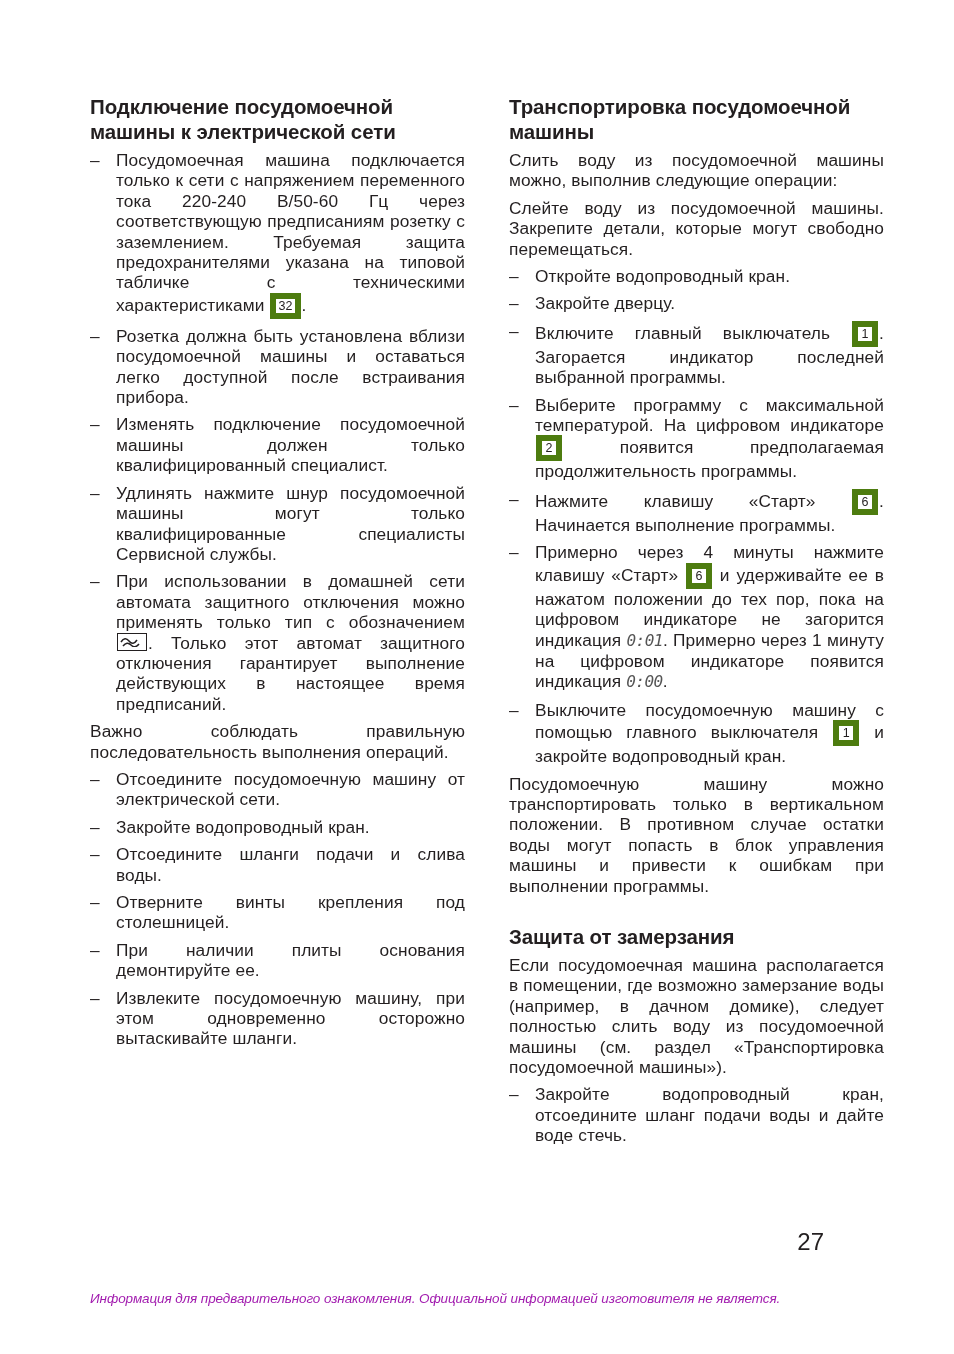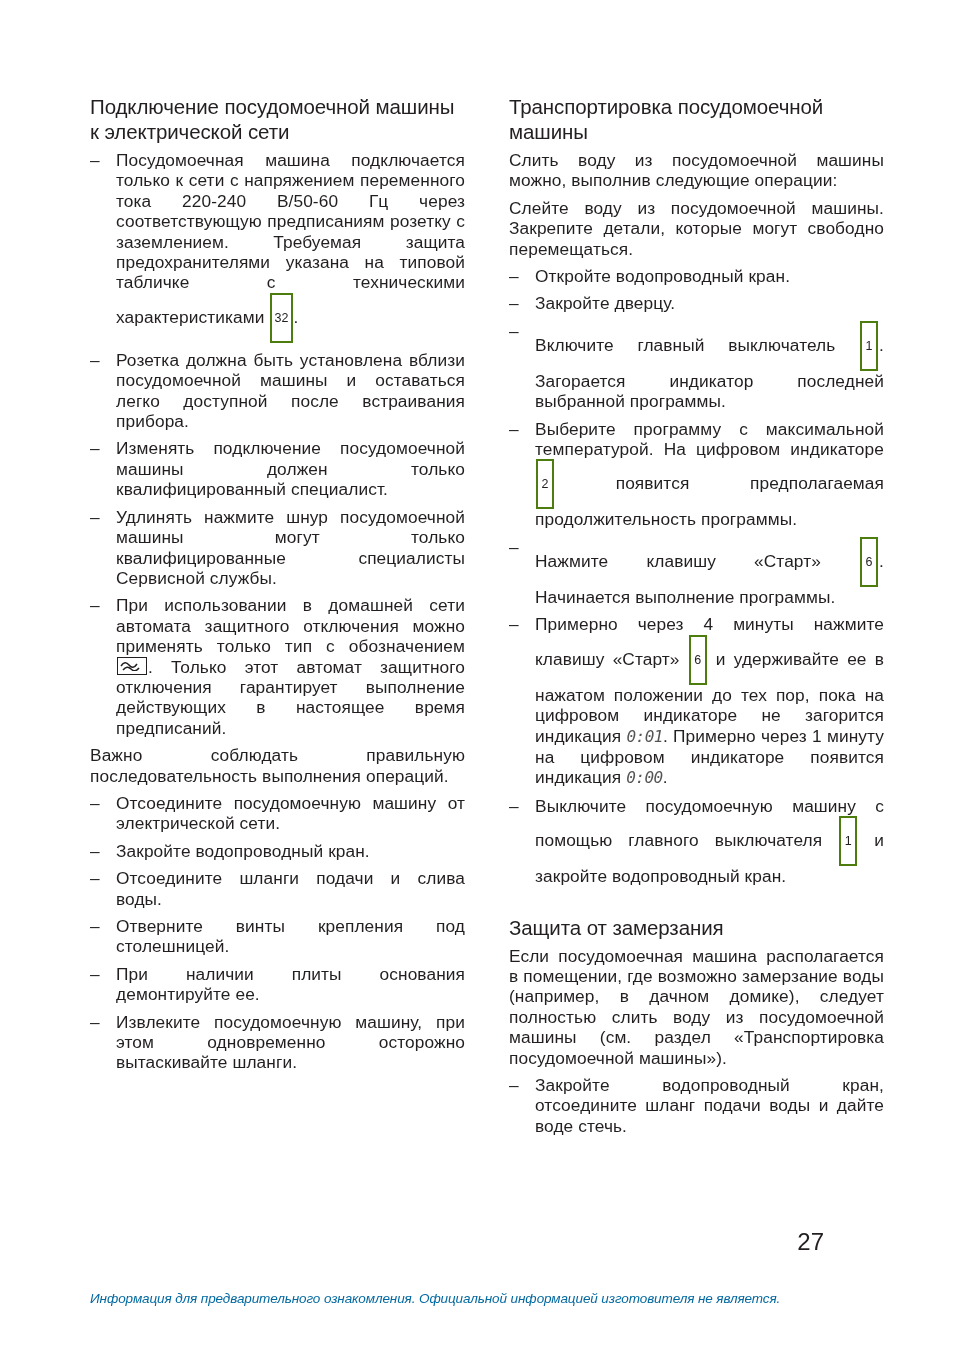--- a/index.html
+++ b/index.html
@@ -5,57 +5,57 @@
     html, body { margin: 0; padding: 0; background: #ffffff; }
     body {
       width: 954px; height: 1354px; position: relative; overflow: hidden;
       font-family: "Liberation Sans", sans-serif; color: #231f20;
     }
     .col { position: absolute; top: 94px; width: 375px; }
     .col-left { left: 90px; }
     .col-right { left: 489px; margin-left: 20px; }
     h2 {
       font-family: "Liberation Sans", sans-serif;
-      font-weight: normal; font-size: 20.5px; line-height: 25px;
+      font-weight: bold; font-size: 20.5px; line-height: 25px;
       margin: 0 0 6px 0; color: #231f20; letter-spacing: -0.1px;
     }
     h2.sp { margin-top: 28px; }
     p {
       margin: 0 0 7px 0; font-size: 17.3px; line-height: 20.4px;
       text-align: justify; letter-spacing: 0.1px;
     }
     ul { list-style: none; margin: 0; padding: 0; }
     li {
       position: relative; padding-left: 26px; margin: 0 0 7px 0;
       font-size: 17.3px; line-height: 20.4px; text-align: justify;
       letter-spacing: 0.1px;
     }
     li .dash { position: absolute; left: 0; top: 0; }
     .ref {
-      display: inline-block; border: 2px solid #4d7c0f; font-size: 12.5px;
-      line-height: 14px; padding: 16px 2px; min-width: 10px; text-align: center;
+      display: inline-block; border: 6px solid #4d7c0f; font-size: 12.5px;
+      line-height: 14px; padding: 0 2px; min-width: 10px; text-align: center;
       vertical-align: 1px; margin: 0 1px;
     }
     .rcd {
       display: inline-block; width: 28px; height: 16px;
       border: 1.5px solid #231f20; vertical-align: -2px; margin: 0 1px;
       position: relative;
     }
     .rcd svg { position: absolute; left: 2px; top: 1px; }
     .lcd {
       font-family: "DejaVu Sans Mono", monospace; font-style: italic;
       font-size: 16px; color: #555; letter-spacing: -0.5px;
     }
     .page-number {
       position: absolute; left: 780px; top: 1228px; width: 44px;
       text-align: right; font-size: 24px; color: #231f20;
     }
     .footer-note {
       position: absolute; left: 90px; top: 1291px; width: 780px;
-      font-size: 13.5px; font-style: italic; color: #0369a1;
+      font-size: 13.5px; font-style: italic; color: #a21caf;
       white-space: nowrap; letter-spacing: -0.1px;
     }
   </style>
 </head>
 <body>
 
 <div class="col col-left">
   <h2>Подключение посудомоечной машины к электрической сети</h2>
   <ul>
     <li><span class="dash">–</span><span>Посудомоечная машина подключается только к сети с напряжением переменного тока 220-240 В/50-60 Гц через соответствующую предписаниям розетку с заземлением. Требуемая защита предохранителями указана на типовой табличке с техническими характеристиками</span> <span class="ref">32</span><span>.</span></li>
@@ -85,20 +85,21 @@
   <p>Слейте воду из посудомоечной машины. Закрепите детали, которые могут свободно перемещаться.</p>
   <ul>
     <li><span class="dash">–</span><span>Откройте водопроводный кран.</span></li>
     <li><span class="dash">–</span><span>Закройте дверцу.</span></li>
     <li><span class="dash">–</span><span>Включите главный выключатель</span> <span class="ref">1</span><span>. Загорается индикатор последней выбранной программы.</span></li>
     <li><span class="dash">–</span><span>Выберите программу с максимальной температурой. На цифровом индикаторе</span> <span class="ref">2</span> <span>появится предполагаемая продолжительность программы.</span></li>
     <li><span class="dash">–</span><span>Нажмите клавишу «Старт»</span> <span class="ref">6</span><span>. Начинается выполнение программы.</span></li>
     <li><span class="dash">–</span><span>Примерно через 4 минуты нажмите клавишу «Старт»</span> <span class="ref">6</span> <span>и удерживайте ее в нажатом положении до тех пор, пока на цифровом индикаторе не загорится индикация</span> <span class="lcd">0:01</span><span>. Примерно через 1 минуту на цифровом индикаторе появится индикация</span> <span class="lcd">0:00</span><span>.</span></li>
     <li><span class="dash">–</span><span>Выключите посудомоечную машину с помощью главного выключателя</span> <span class="ref">1</span> <span>и закройте водопроводный кран.</span></li>
   </ul>
+  <p>Посудомоечную машину можно транспортировать только в вертикальном положении. В противном случае остатки воды могут попасть в блок управления машины и привести к ошибкам при выполнении программы.</p>
 
   <h2 class="sp">Защита от замерзания</h2>
   <p>Если посудомоечная машина располагается в помещении, где возможно замерзание воды (например, в дачном домике), следует полностью слить воду из посудомоечной машины (см. раздел «Транспортировка посудомоечной машины»).</p>
   <ul>
     <li><span class="dash">–</span><span>Закройте водопроводный кран, отсоедините шланг подачи воды и дайте воде стечь.</span></li>
   </ul>
 </div>
 
 <div class="page-number">27</div>
 <div class="footer-note">Информация для предварительного ознакомления. Официальной информацией изготовителя не является.</div>

